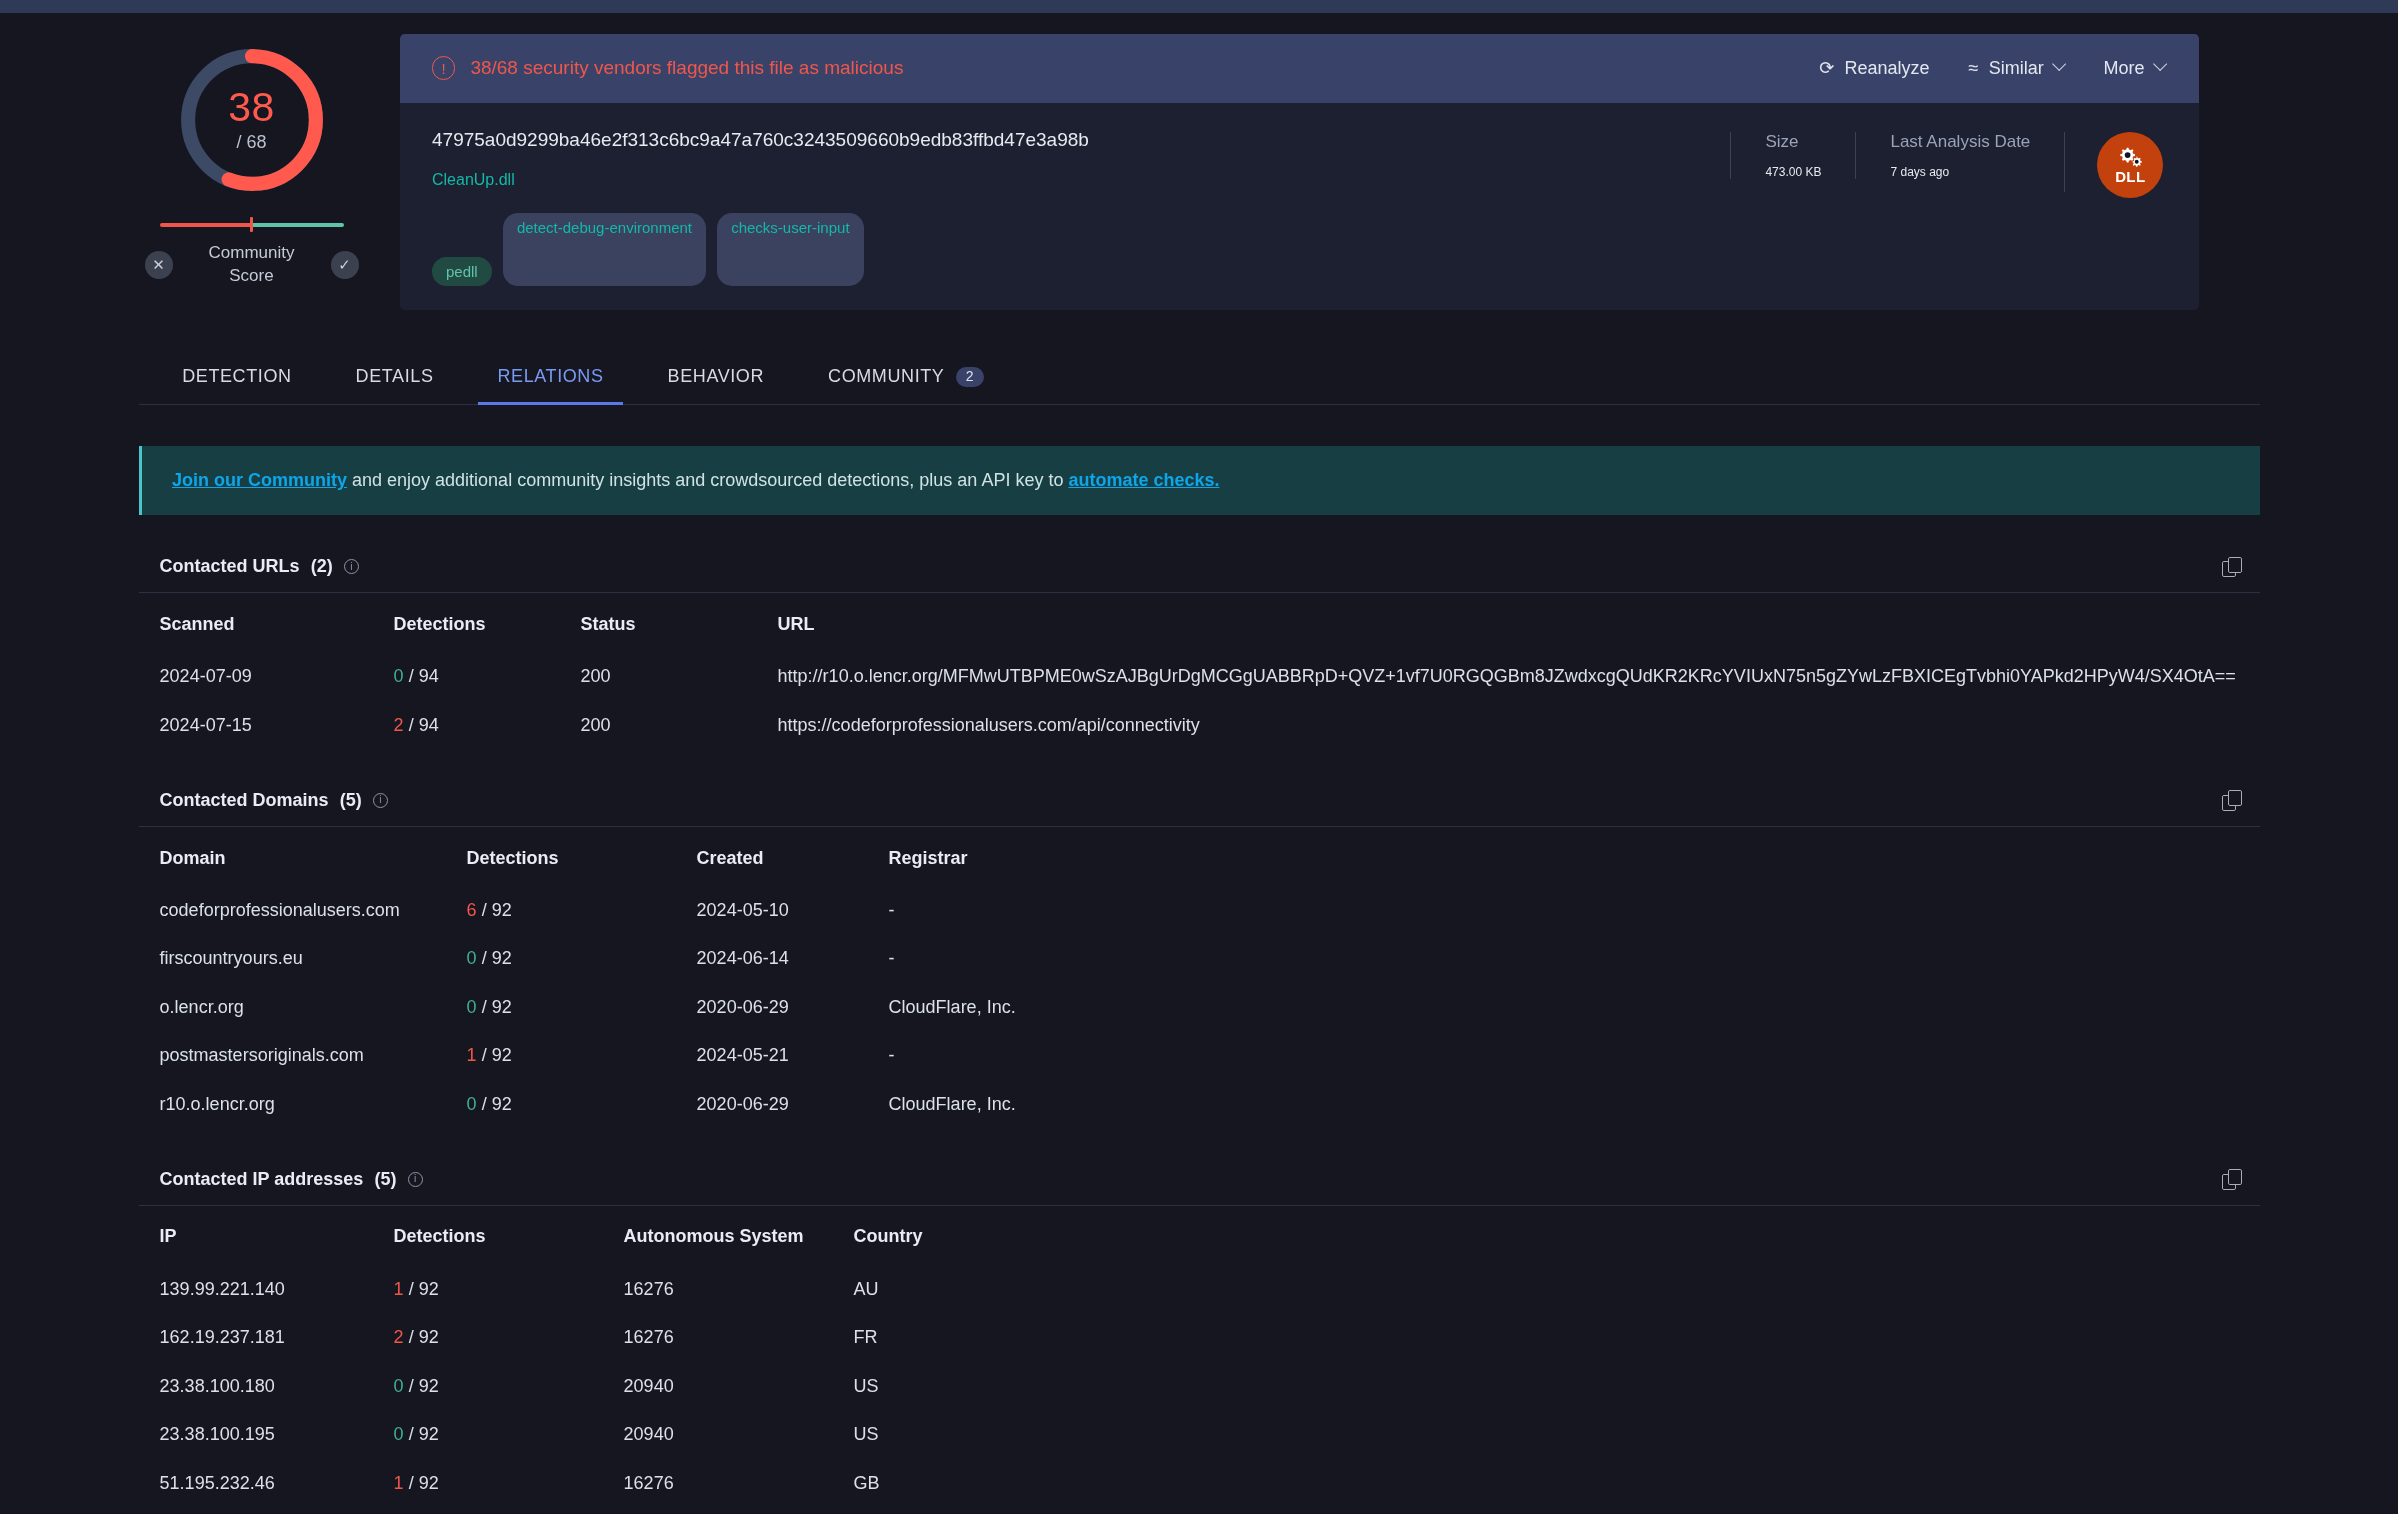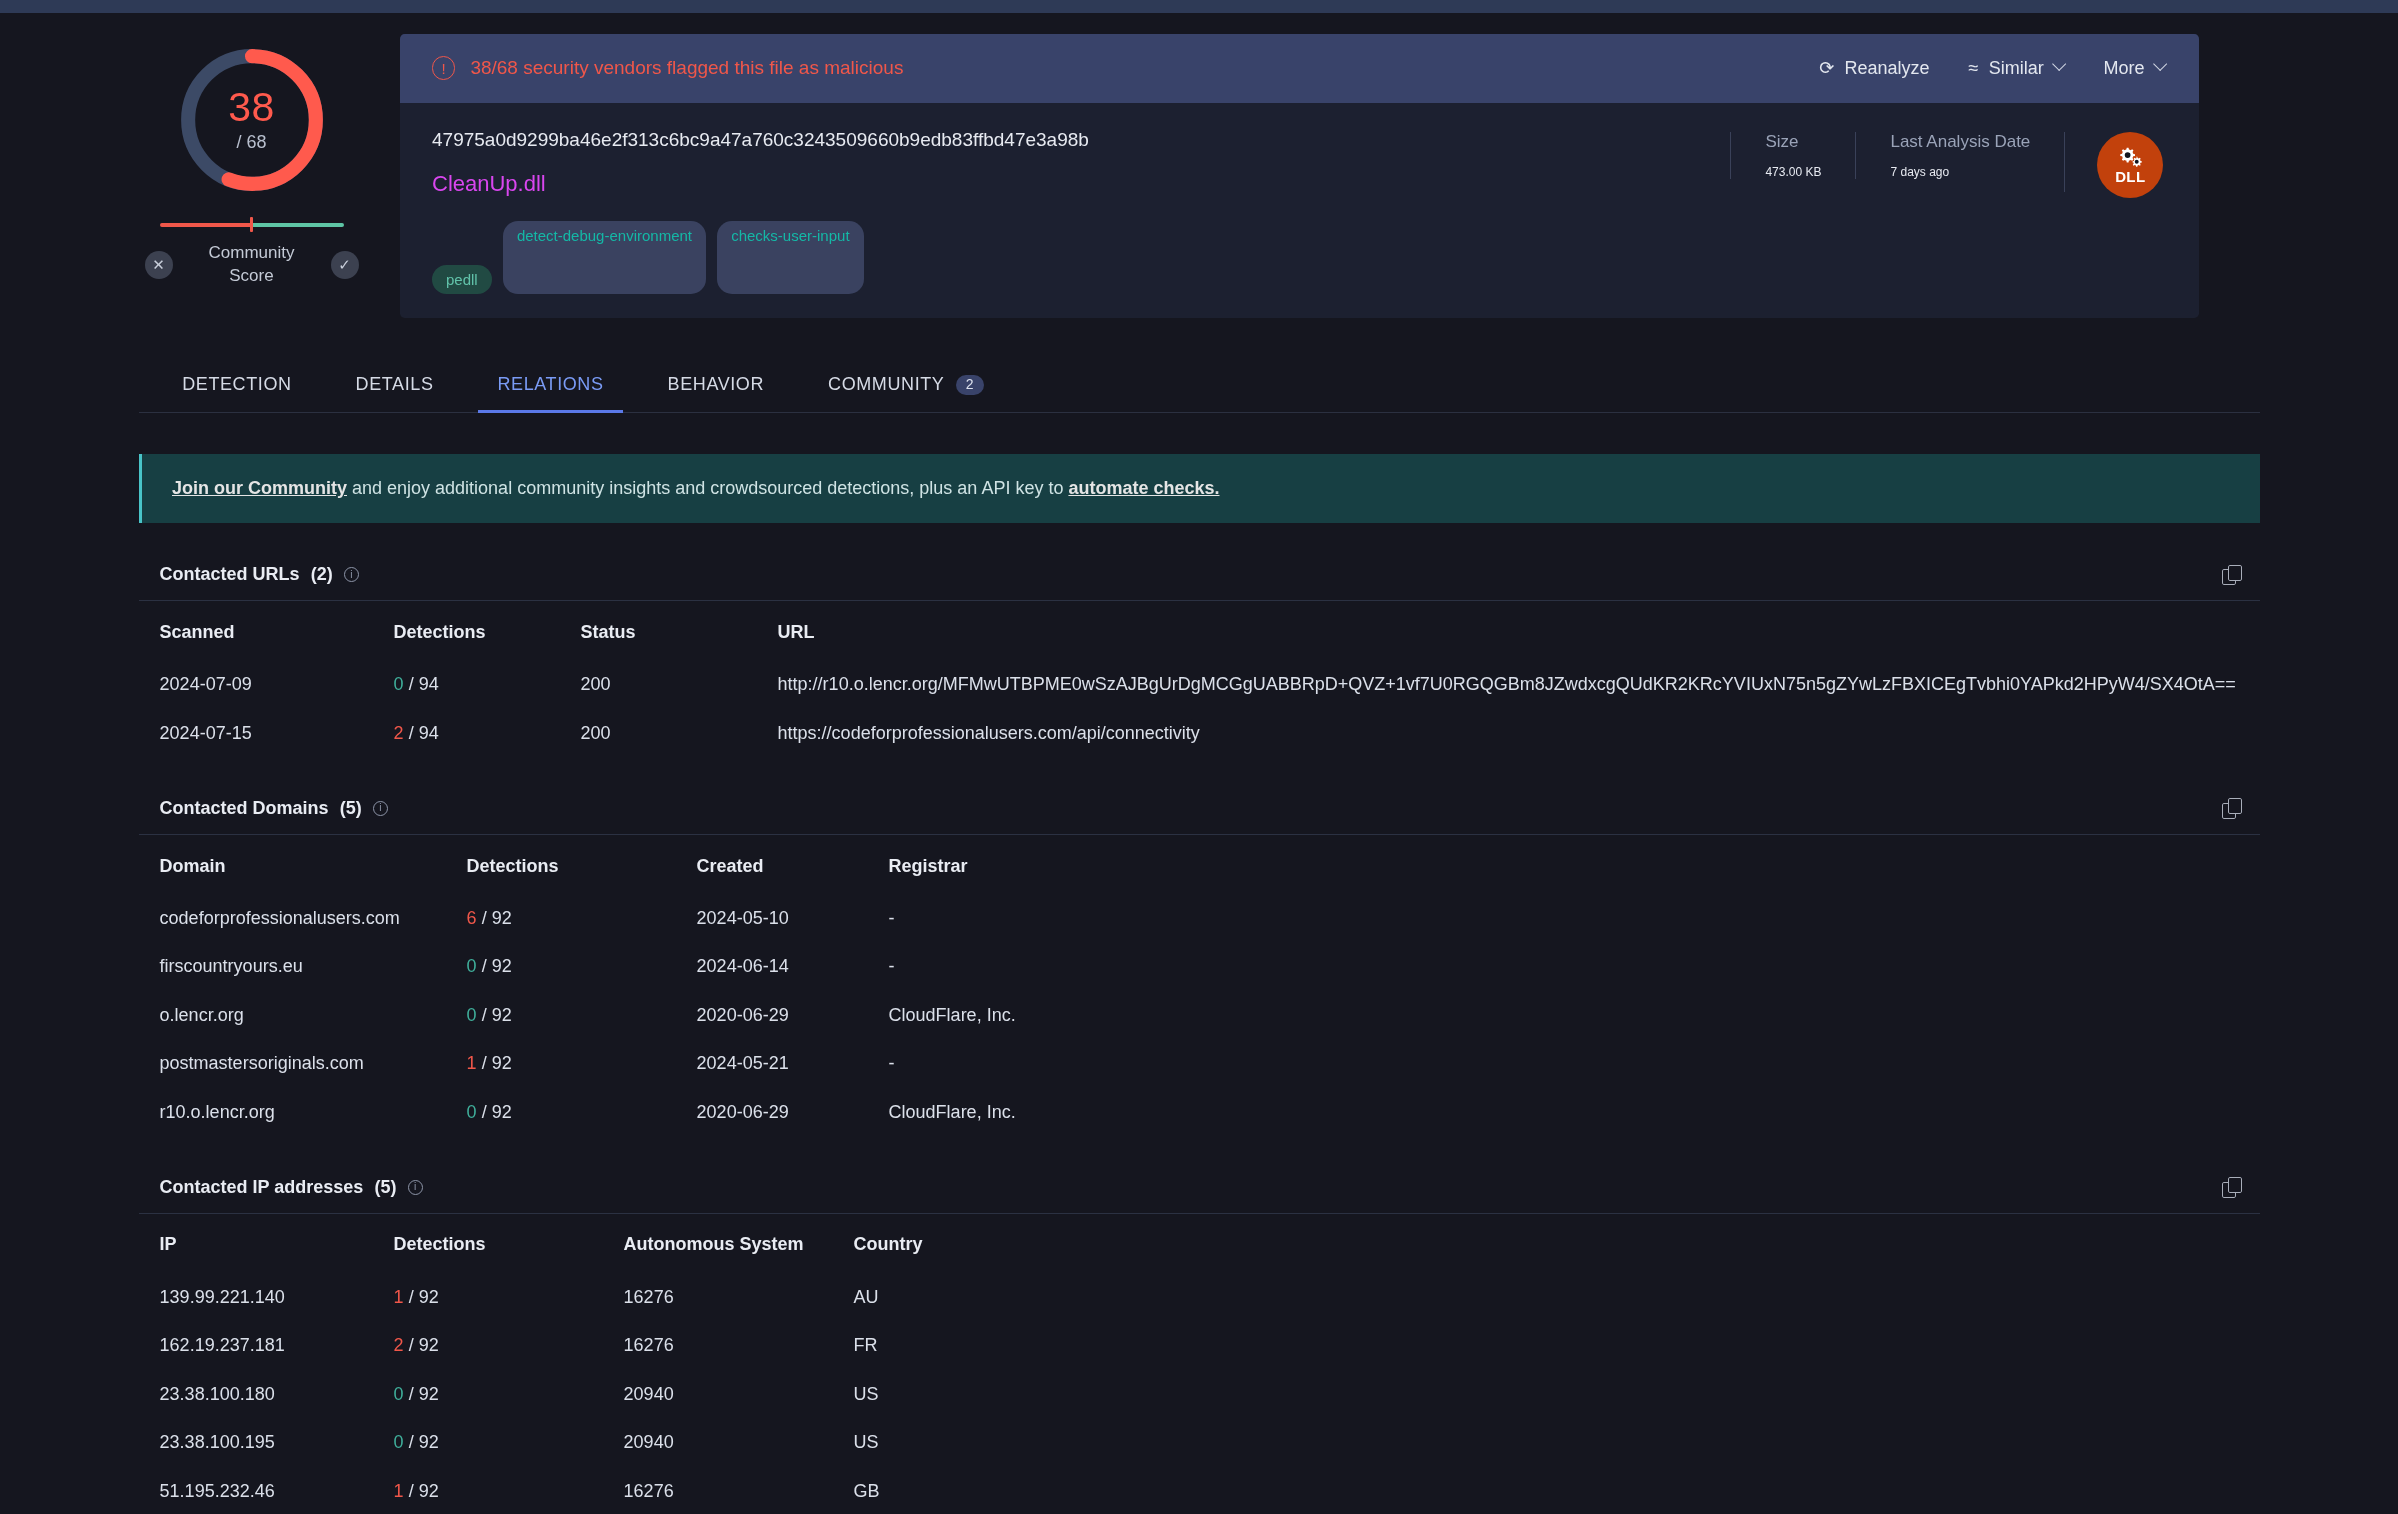--- a/index.html
+++ b/index.html
@@ -187,22 +187,22 @@
     align-items: flex-start;
     padding: 26px 32px 24px 32px;
   }
   #file-main { flex: 1; min-width: 0; }
   #file-hash {
     color: #e7eaf1;
     font-size: 19px;
     word-break: break-all;
   }
   #file-name {
-    color: #d946ef;
-    font-size: 22px;
+    color: #14b8a6;
+    font-size: 16px;
     margin-top: 20.6px;
   }
   #tags {
     margin-top: 24px;
     display: flex;
     gap: 11.2px;
     flex-wrap: wrap;
   }
   .tag {
     font-size: 15px;
@@ -304,21 +304,21 @@
   
   #notice {
     margin-top: 41px;
     background: #173f43;
     border-left: 3.7px solid #49c4c8;
     padding: 24px 30px;
     color: #cfe3e4;
     font-size: 18px;
   }
   #notice a {
-    color: #e5e5e5;
+    color: #0ea5e9;
     text-decoration: underline;
     font-weight: bold;
     cursor: pointer;
   }
 
   
   .section { margin-top: 26px; }
   .section-head {
     display: flex;
     align-items: center;

